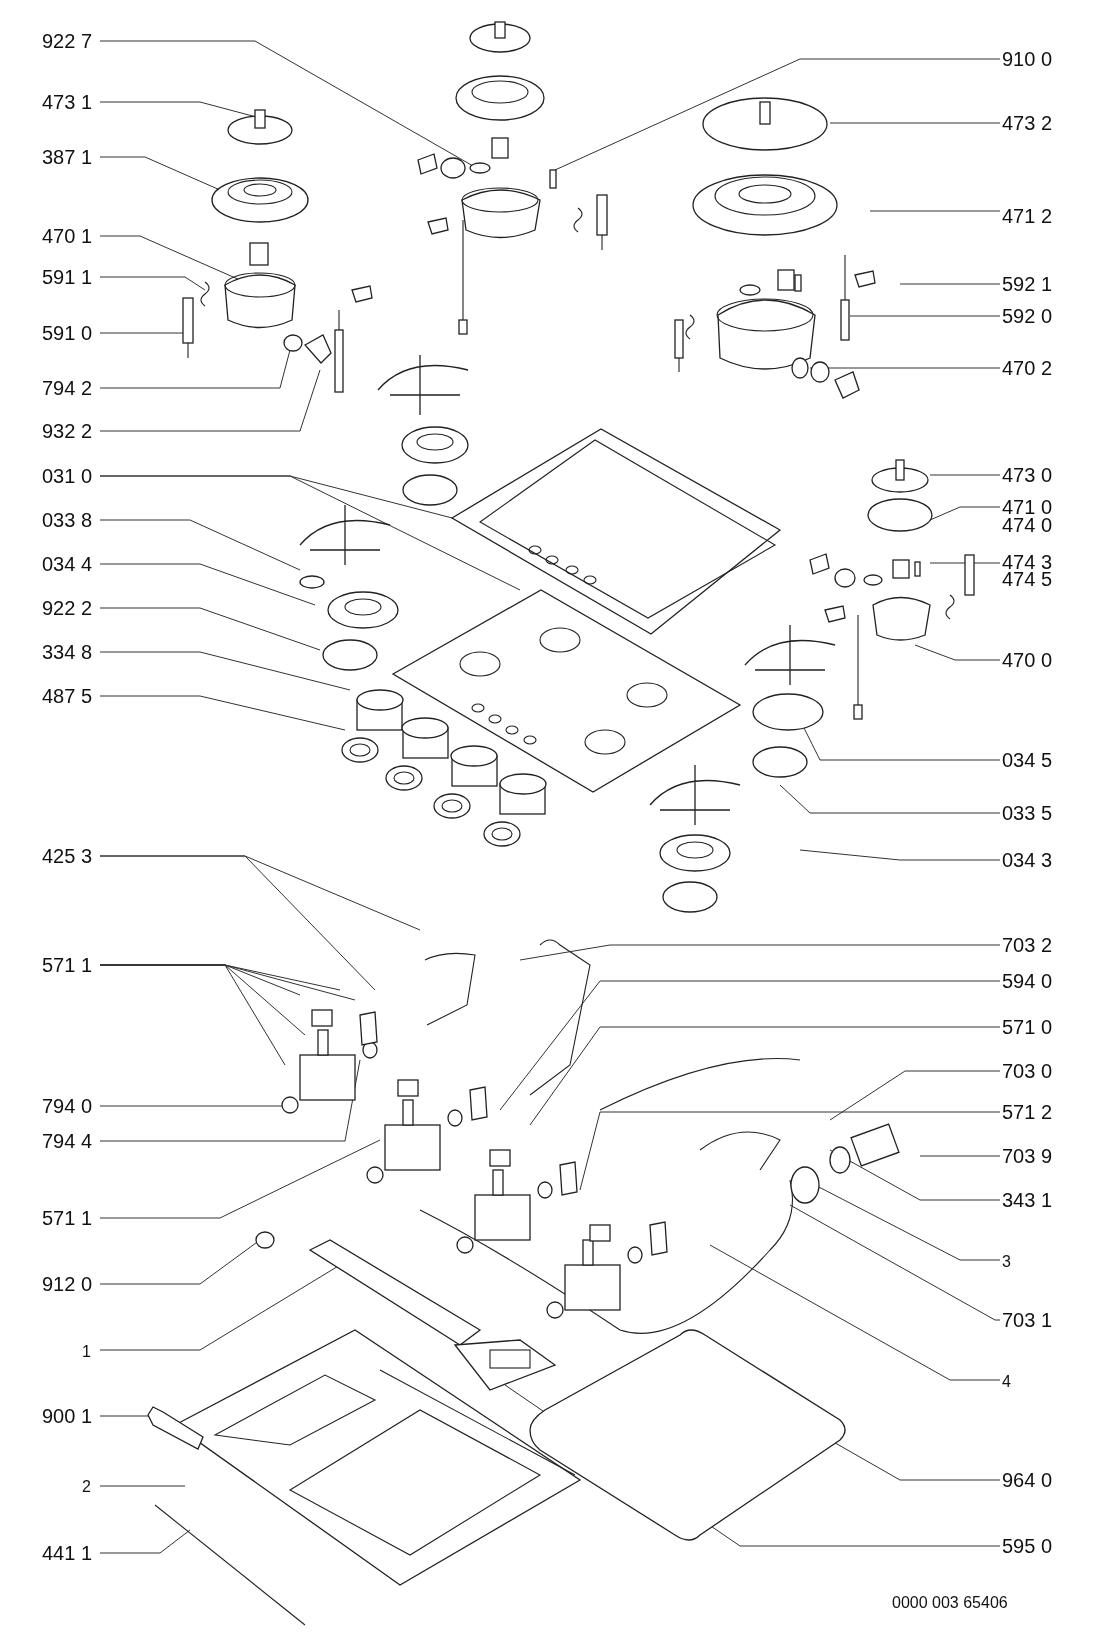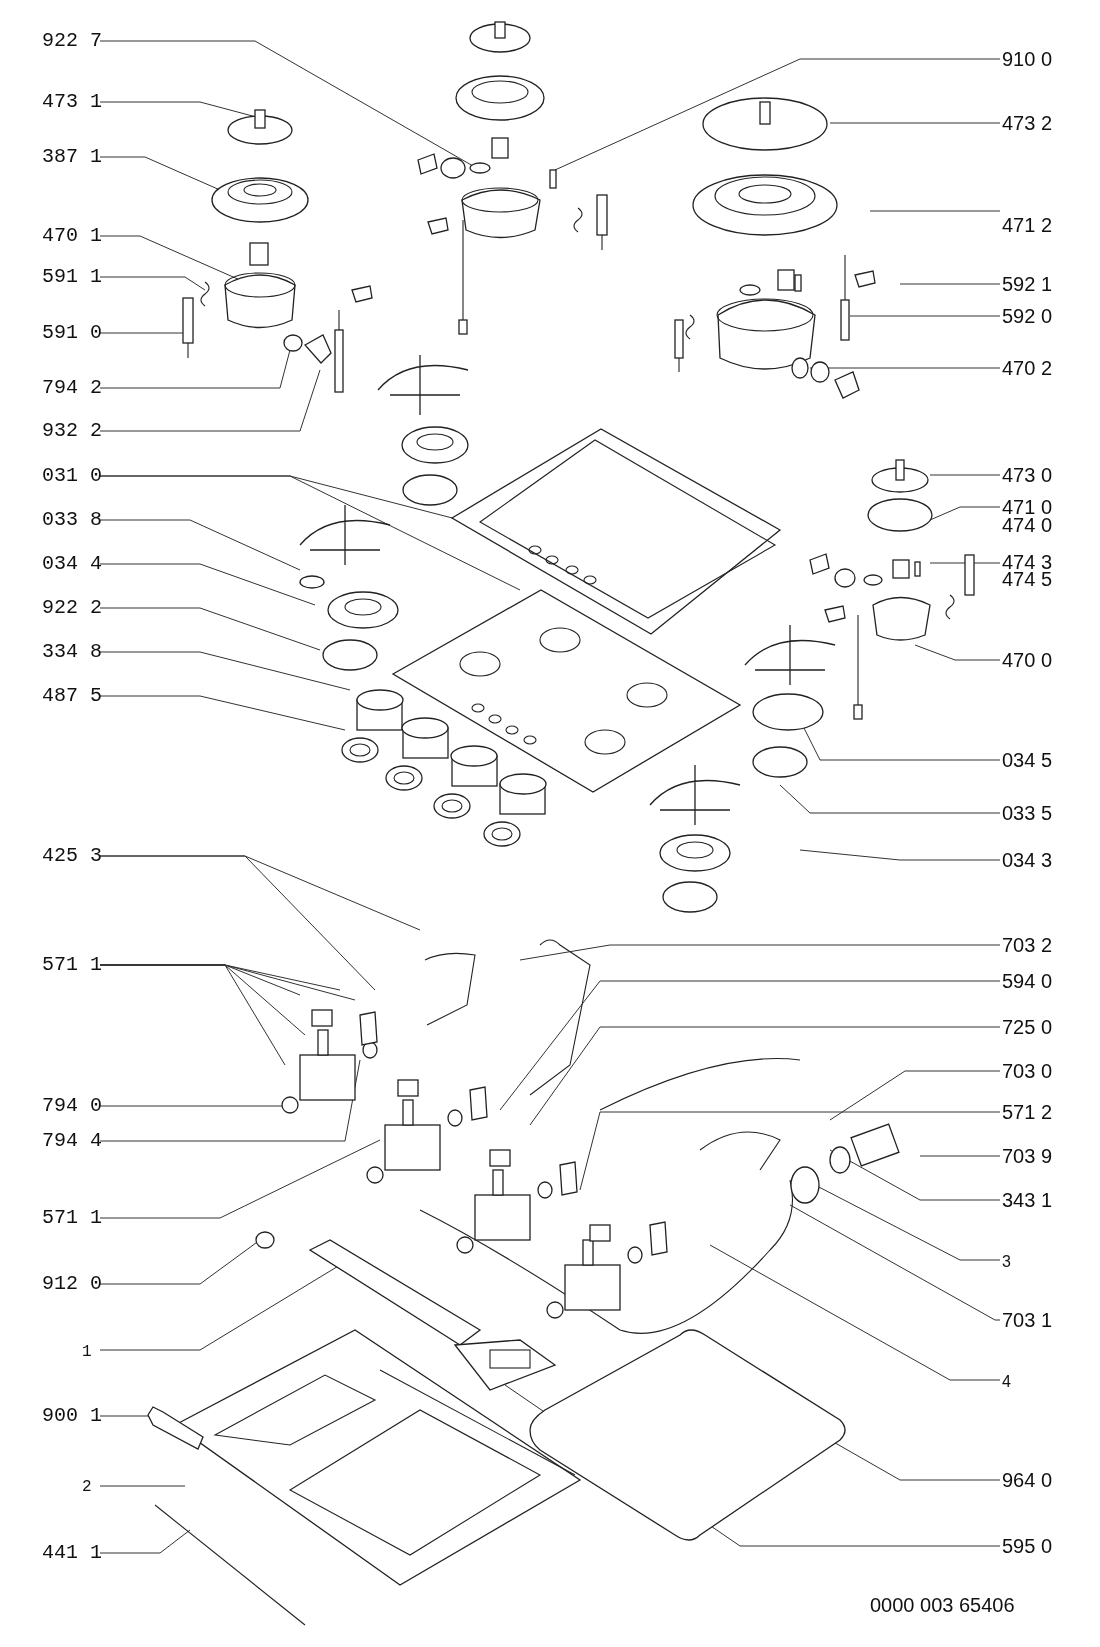--- a/index.html
+++ b/index.html
@@ -1,24 +1,24 @@
 <!DOCTYPE html>
 <html><head>
 <meta charset="utf-8">
 <style>
   html, body { margin:0; padding:0; background:#ffffff; }
   body { width:1100px; height:1647px; position:relative; overflow:hidden;
          font-family:"Liberation Sans", sans-serif; color:#111; }
   #drawing { position:absolute; left:0; top:0; width:1100px; height:1647px; }
   .lbl { position:absolute; font-size:20px; line-height:20px; white-space:nowrap; color:#111; }
-  .lbl.left { left:42px;font-family:Liberation Mono, monospace; }
+  .lbl.left { left:42px; }
   .lbl.left.short { left:82px; }
   .lbl.right { left:1002px; }
   .lbl.small { font-size:16px; }
-  .docnum { position:absolute; left:870px; top:1594px; font-size:20px; color:#111; }
+  .docnum { position:absolute; left:892px; top:1594px; font-size:16px; color:#111; }
   svg .ln { stroke:#333; stroke-width:1; fill:none; }
   svg .pt { stroke:#222; stroke-width:1.3; fill:#fff; }
   svg .pt2 { stroke:#222; stroke-width:1.1; fill:none; }
 </style>
 </head>
 <body>
 
 <svg id="drawing" viewBox="0 0 1100 1647" xmlns="http://www.w3.org/2000/svg">
 
   <g>
@@ -296,36 +296,36 @@
 <div class="lbl left" style="top:1131px">794 4</div>
 <div class="lbl left" style="top:1208px">571 1</div>
 <div class="lbl left" style="top:1274px">912 0</div>
 <div class="lbl left short small" style="top:1342px">1</div>
 <div class="lbl left" style="top:1406px">900 1</div>
 <div class="lbl left short small" style="top:1477px">2</div>
 <div class="lbl left" style="top:1543px">441 1</div>
 
 <div class="lbl right" style="top:49px">910 0</div>
 <div class="lbl right" style="top:113px">473 2</div>
-<div class="lbl right" style="top:215px">471 2</div>
+<div class="lbl right" style="top:206px">471 2</div>
 <div class="lbl right" style="top:274px">592 1</div>
 <div class="lbl right" style="top:306px">592 0</div>
 <div class="lbl right" style="top:358px">470 2</div>
 <div class="lbl right" style="top:465px">473 0</div>
 <div class="lbl right" style="top:497px">471 0</div>
 <div class="lbl right" style="top:515px">474 0</div>
 <div class="lbl right" style="top:552px">474 3</div>
 <div class="lbl right" style="top:569px">474 5</div>
 <div class="lbl right" style="top:650px">470 0</div>
 <div class="lbl right" style="top:750px">034 5</div>
 <div class="lbl right" style="top:803px">033 5</div>
 <div class="lbl right" style="top:850px">034 3</div>
 <div class="lbl right" style="top:935px">703 2</div>
 <div class="lbl right" style="top:971px">594 0</div>
-<div class="lbl right" style="top:1017px">725 0</div>
+<div class="lbl right" style="top:1017px">571 0</div>
 <div class="lbl right" style="top:1061px">703 0</div>
 <div class="lbl right" style="top:1102px">571 2</div>
 <div class="lbl right" style="top:1146px">703 9</div>
 <div class="lbl right" style="top:1190px">343 1</div>
 <div class="lbl right small" style="top:1252px">3</div>
 <div class="lbl right" style="top:1310px">703 1</div>
 <div class="lbl right small" style="top:1372px">4</div>
 <div class="lbl right" style="top:1470px">964 0</div>
 <div class="lbl right" style="top:1536px">595 0</div>
 

